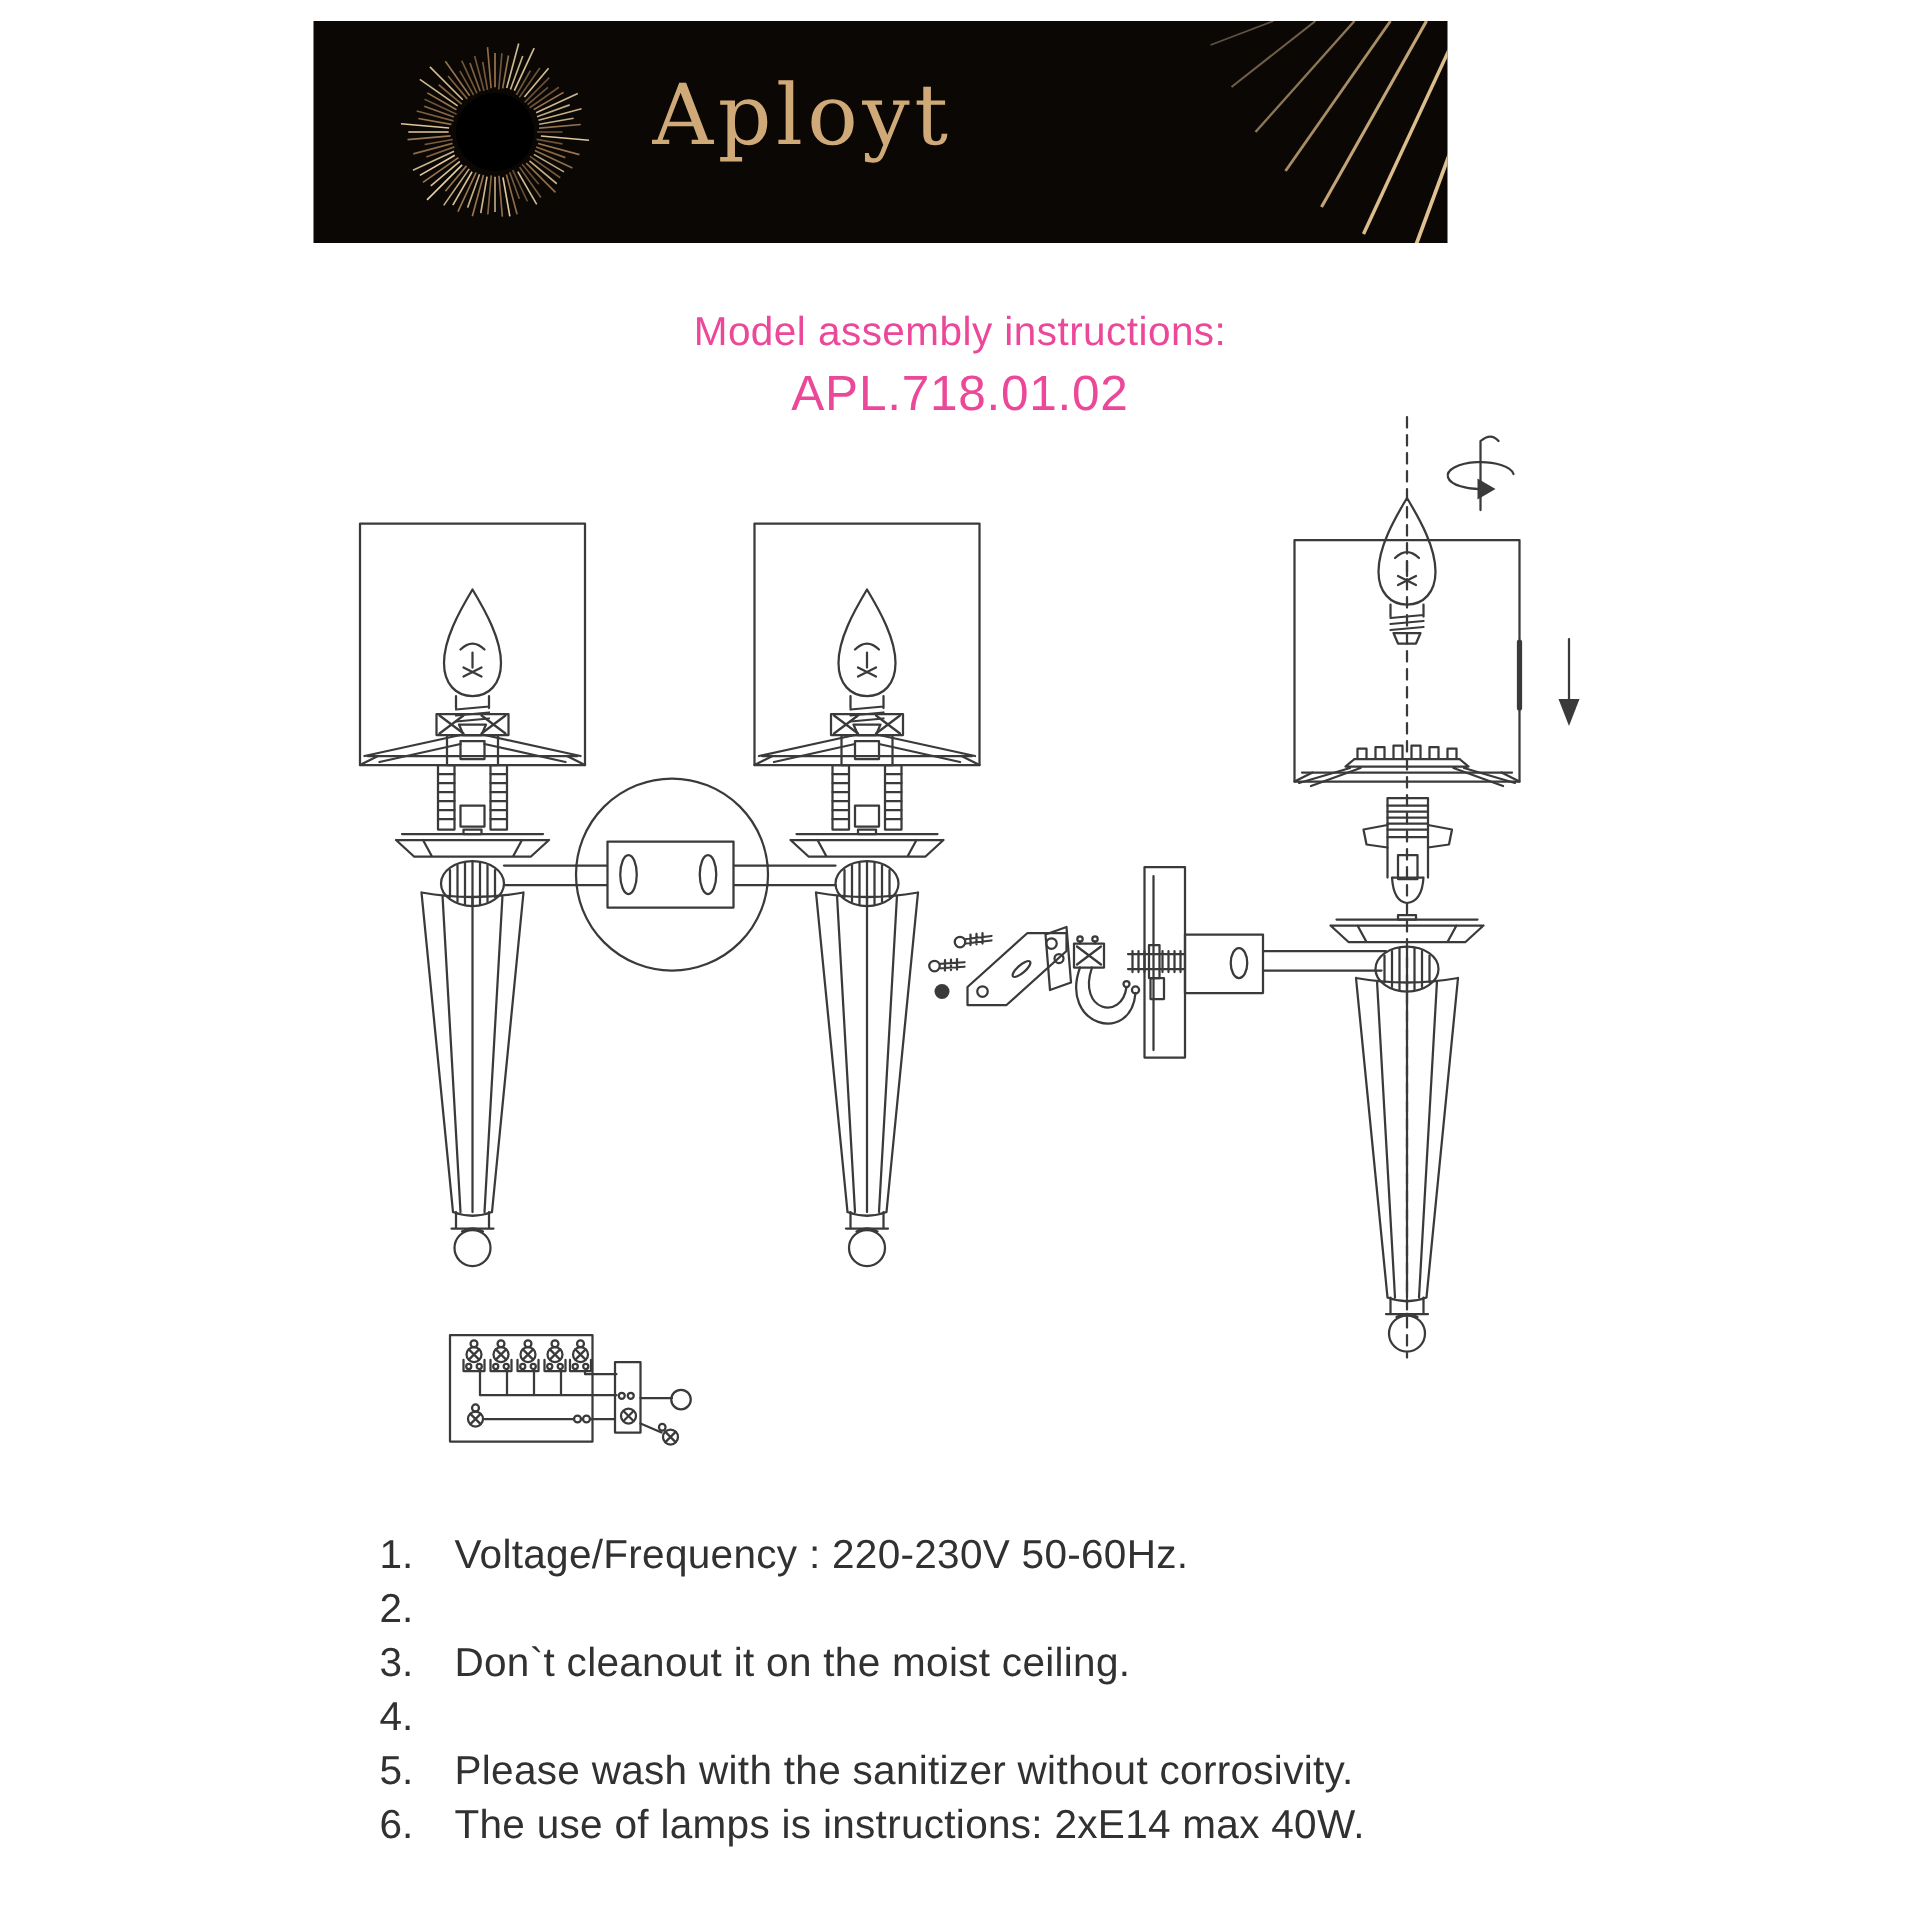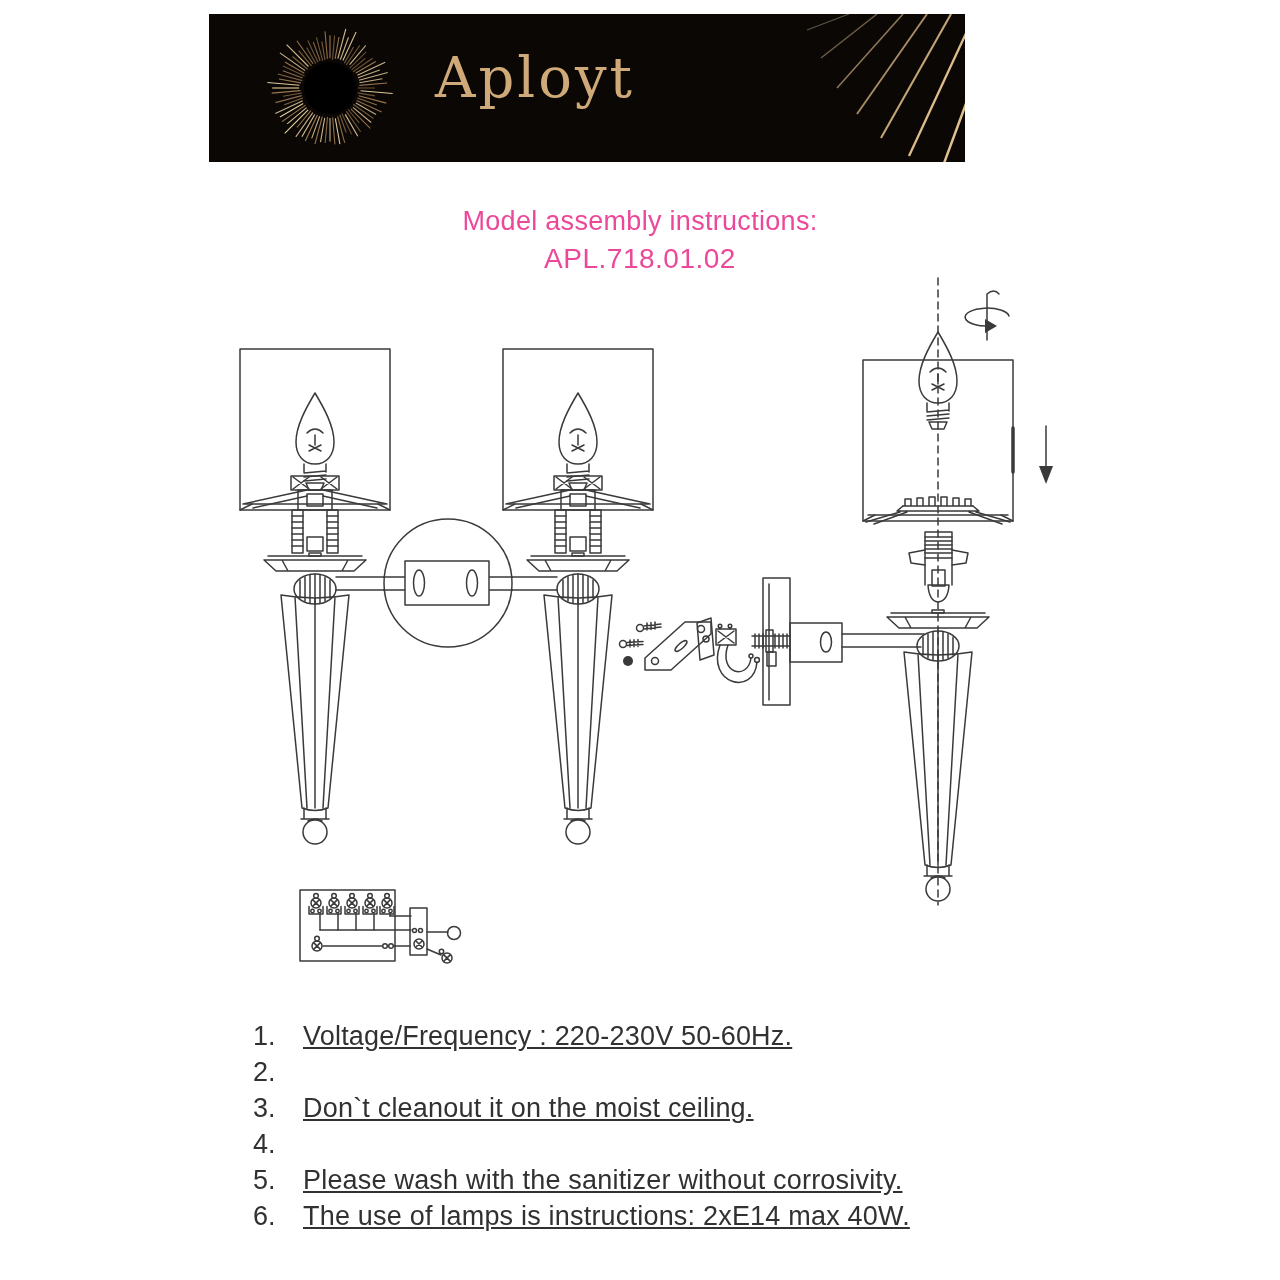--- a/index.html
+++ b/index.html
@@ -16,30 +16,30 @@
     position:absolute;left:226px;top:34px;
     font-family:"DejaVu Serif", serif;
     font-size:56px;line-height:60px;color:#cfa977;letter-spacing:3px;
   }
   .title-block{
     position:absolute;left:0;right:0;top:174px;text-align:center;z-index:3;
     color:#ec4899;
     margin-top:32px;
   }
   .title-line1{font-size:27px;font-weight:500;letter-spacing:0.3px;}
-  .title-line2{font-size:28px;font-weight:500;margin-top:6px;letter-spacing:0.5px;}
+  .title-line2{font-size:33px;font-weight:500;margin-top:6px;letter-spacing:0.5px;}
   #diagram{position:absolute;left:0;top:0;z-index:1;}
   .instructions{
     position:absolute;left:253px;top:1021px;z-index:3;
     list-style:none;margin:0;padding:0;
     color:#313131;font-size:27px;font-weight:500;
   }
   .instructions li{display:flex;height:36px;align-items:flex-start;}
   .instructions .num{width:50px;flex:0 0 50px;}
-  .instructions .txt{white-space:nowrap;letter-spacing:0.2px;text-decoration:underline;}
+  .instructions .txt{white-space:nowrap;letter-spacing:0.2px;}
 </style>
 </head>
 <body>
 
 <div class="banner">
   <svg id="logo-burst" width="260" height="148" viewBox="0 0 260 148">
     <line x1="149.0" y1="74.0" x2="166.0" y2="74.0" stroke="#c29563" stroke-width="1.1" opacity="0.50"></line>
       <line x1="151.6" y1="76.7" x2="183.7" y2="79.5" stroke="#e7cfa0" stroke-width="1.1" opacity="0.96"></line>
       <line x1="148.7" y1="78.9" x2="166.0" y2="81.9" stroke="#c29563" stroke-width="1.1" opacity="0.53"></line>
       <line x1="149.7" y1="81.7" x2="177.3" y2="89.1" stroke="#c29563" stroke-width="1.1" opacity="0.78"></line>

